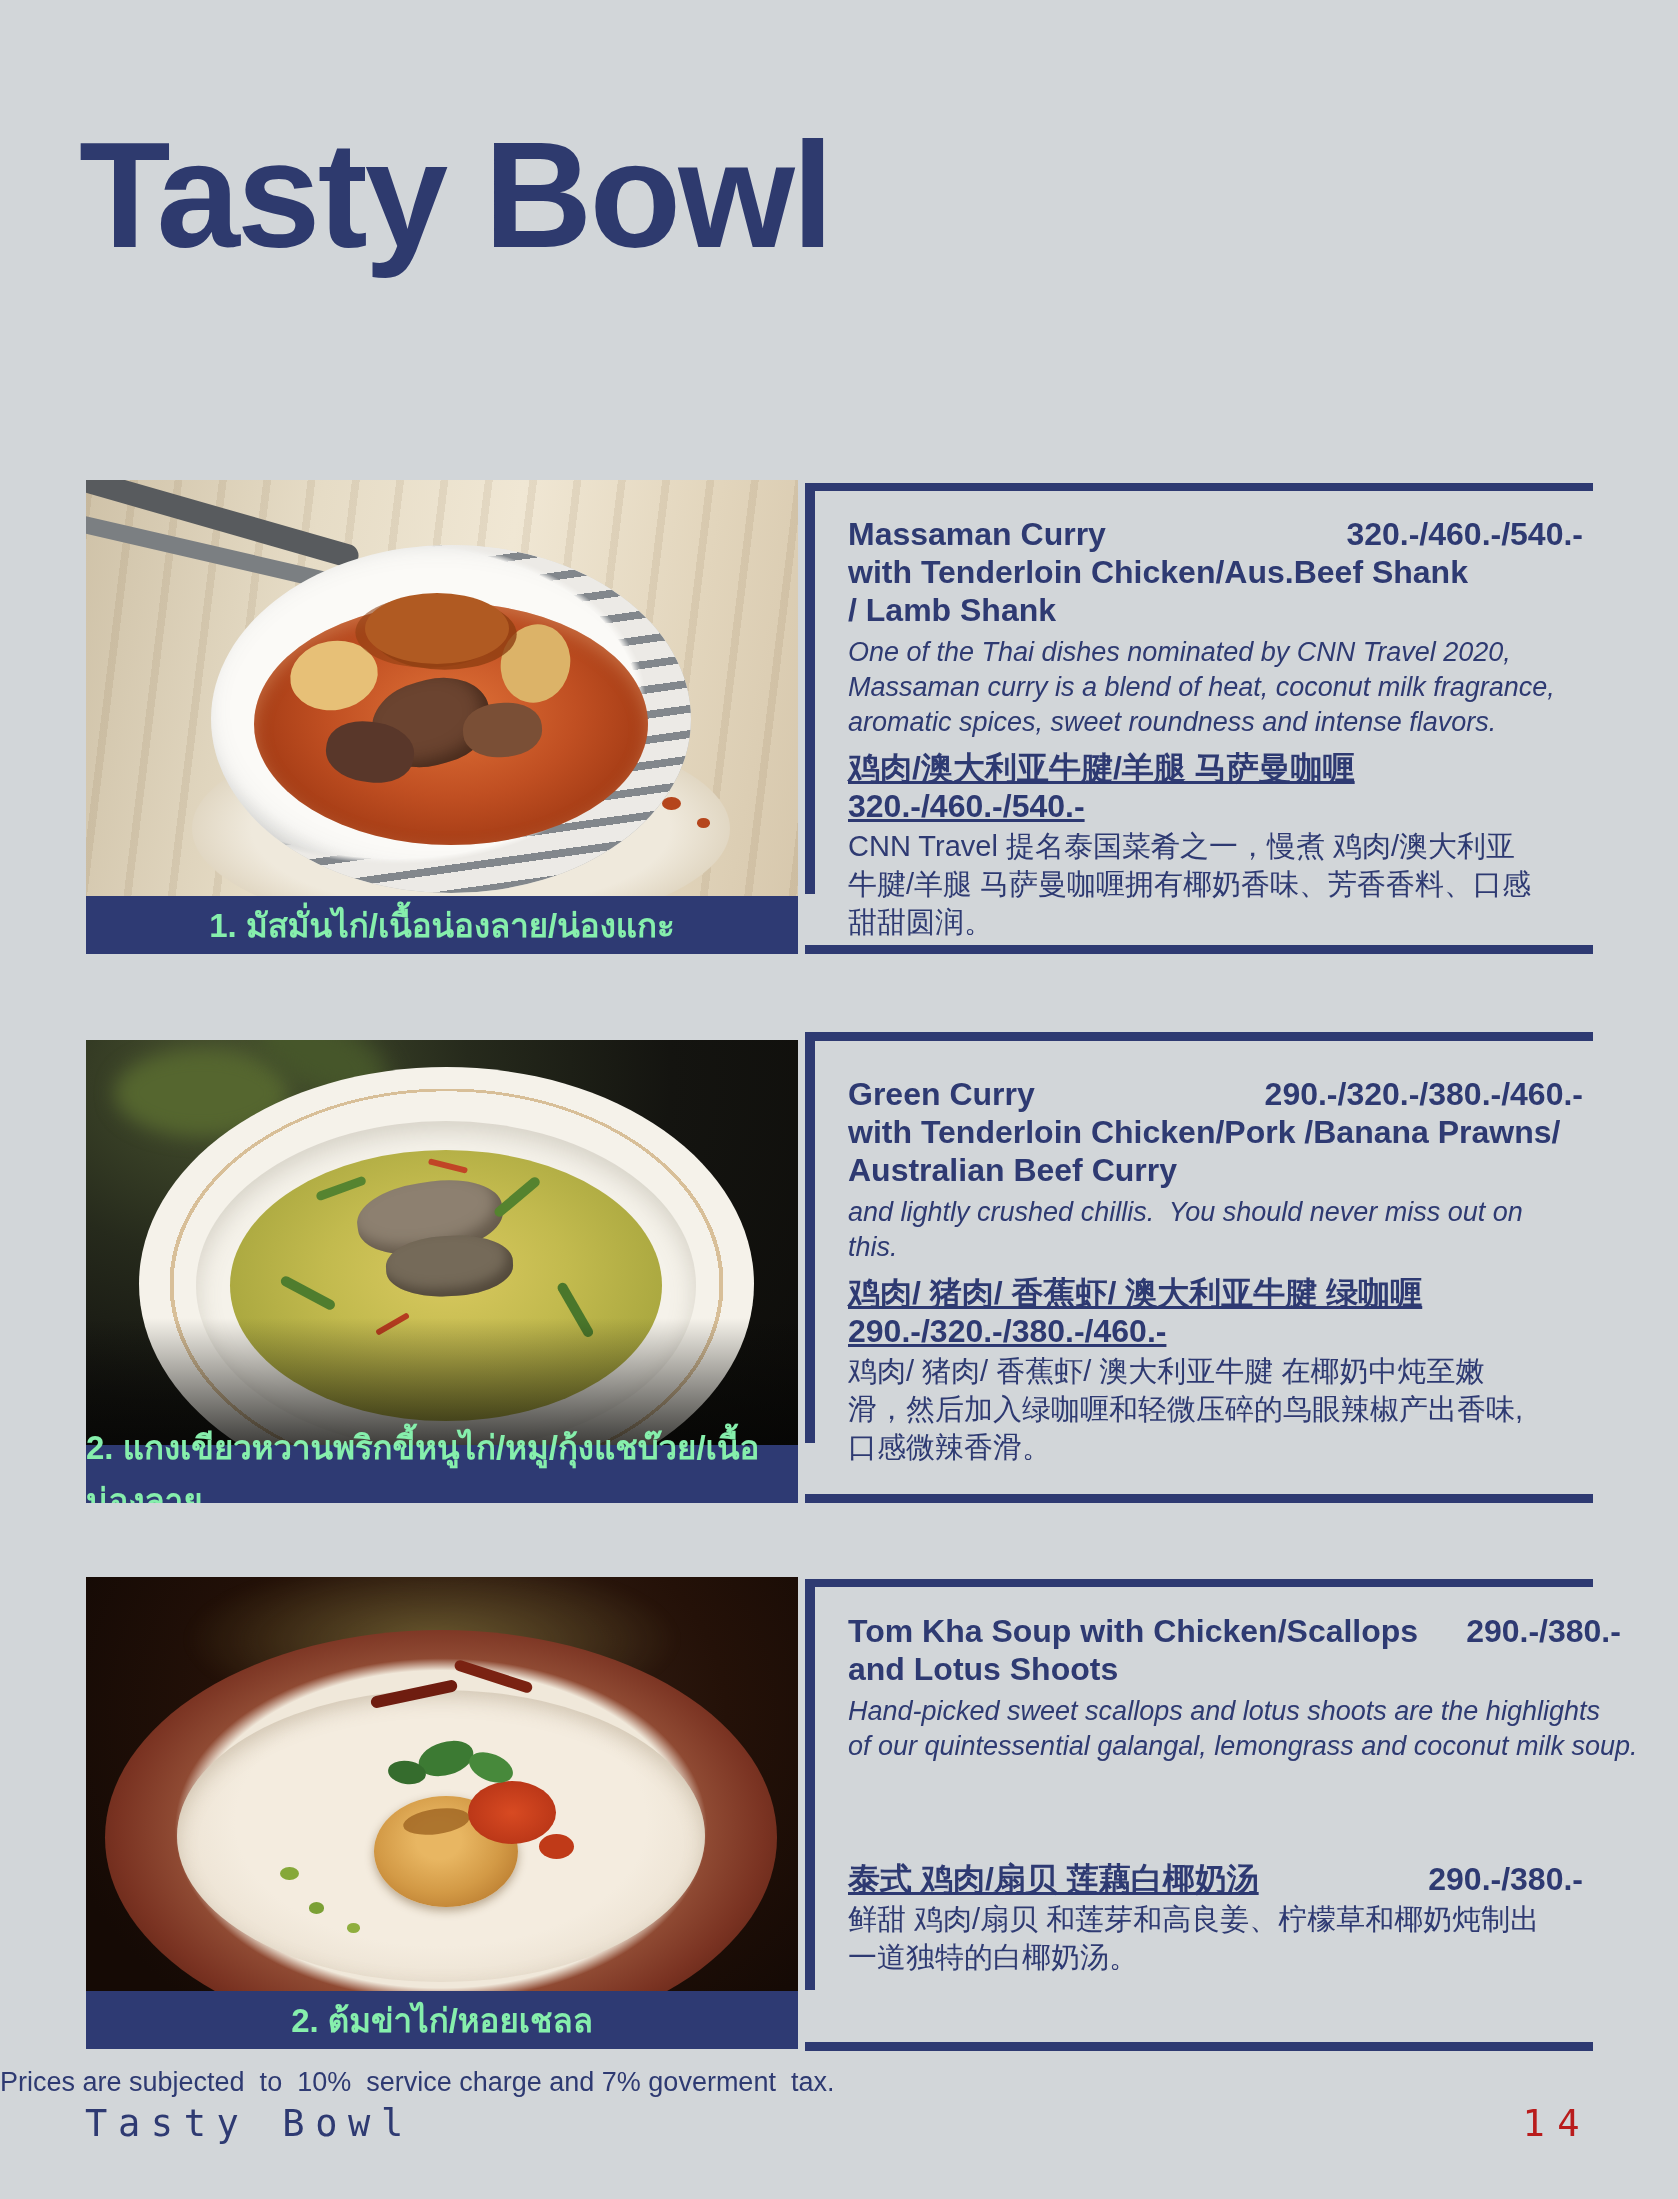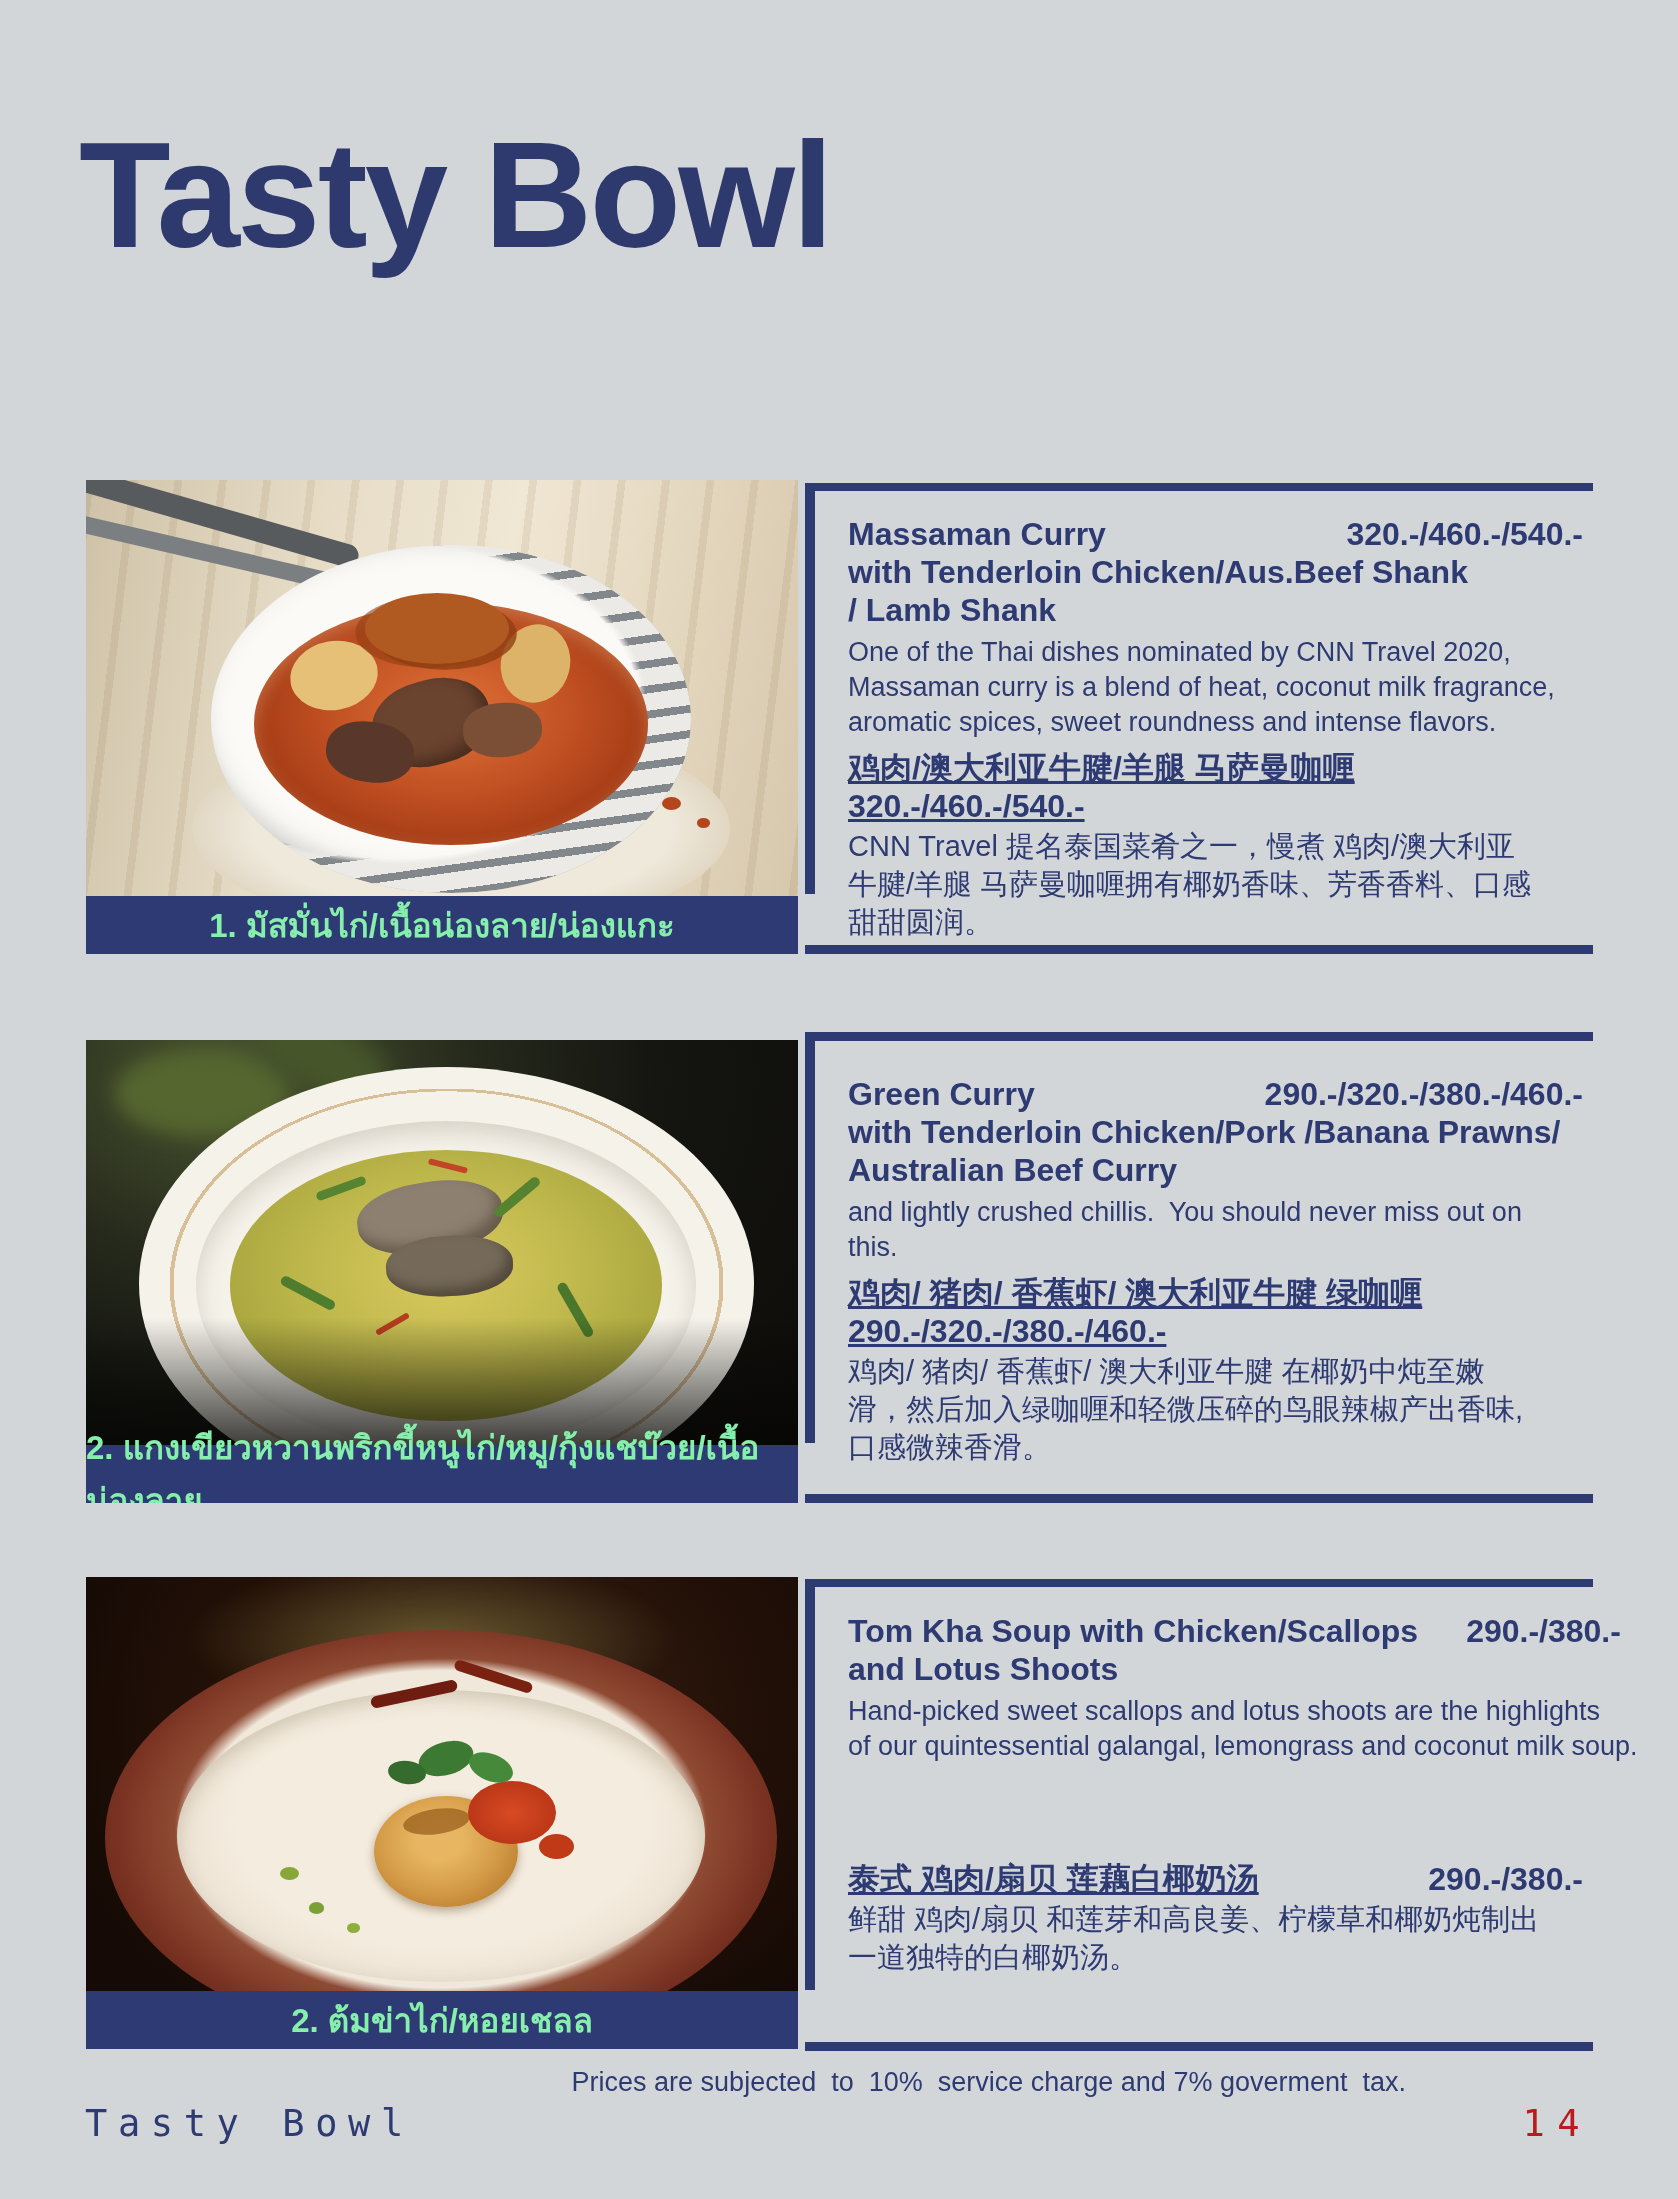--- a/index.html
+++ b/index.html
@@ -24,30 +24,30 @@
   .rule-left{position:absolute;left:805px;width:9.6px;background:#2e3a72;}
   .s1 .rule-top{top:2.9px;}   .s1 .rule-left{top:2.9px;height:411px;}  .s1 .rule-bottom{top:465px;}
   .s2 .rule-top{top:-7.7px;}  .s2 .rule-left{top:-7.7px;height:411px;} .s2 .rule-bottom{top:454px;}
   .s3 .rule-top{top:1.9px;}   .s3 .rule-left{top:1.9px;height:411px;}  .s3 .rule-bottom{top:465px;}
 
   .text{position:absolute;left:848px;top:35px;width:735px;color:#2e3a72;}
   .head-row{display:flex;justify-content:space-between;align-items:flex-start;gap:48px;}
   .head-row,.head-line{font-size:32px;font-weight:700;line-height:38px;white-space:pre;}
   .price{font-size:32px;font-weight:700;}
   .desc{margin-top:5.8px;}
-  .desc div{font-size:27px;font-weight:400;line-height:35px;white-space:pre;}
+  .desc div{font-size:27px;font-weight:400;line-height:35px;white-space:pre;font-style:italic;}
   .zh-block{margin-top:9.6px;}
   .s3 .zh-block{margin-top:96px;}
   .zh-head-row{display:flex;justify-content:space-between;align-items:baseline;}
   .zh-name,.zh-price{font-size:32px;font-weight:700;line-height:38px;white-space:pre;text-decoration:underline;}
   .zh-desc{margin-top:1.9px;}
   .zh-desc div{font-size:29px;font-weight:400;line-height:38px;white-space:pre;}
   .head-line:empty,.zh-price:empty,.price:empty,.desc div:empty,.zh-desc div:empty{display:none;}
 
-  .footer-note{position:absolute;left:0;top:2067px;width:1406px;text-align:right;
+  .footer-note{position:absolute;left:0;top:2067px;width:1406px;text-align:left;
     color:#2e3a72;font-size:27px;font-weight:400;white-space:pre;}
   .footer-section{position:absolute;left:85px;top:2102px;color:#2e3a72;font-size:37px;
     font-family:"DejaVu Sans Mono",monospace;letter-spacing:10.6px;}
   .footer-page{position:absolute;right:86px;top:2102px;color:#b91c1c;font-size:37px;
     font-family:"DejaVu Sans Mono",monospace;letter-spacing:12.5px;}
 
   
   .p1-bg{left:0;top:0;width:100%;height:100%;
     background:linear-gradient(100deg,#cfc2a8,#e6dcc6 30%,#f0e7d4 55%,#e2d5bc 80%,#d6c7ac);}
   .p1-streaks{left:0;top:0;width:100%;height:100%;

